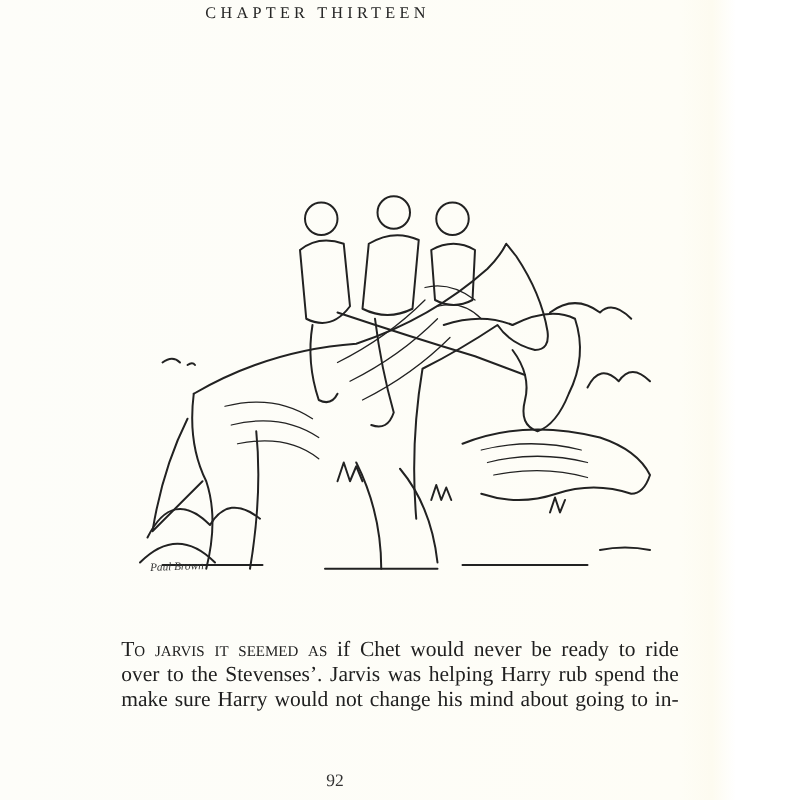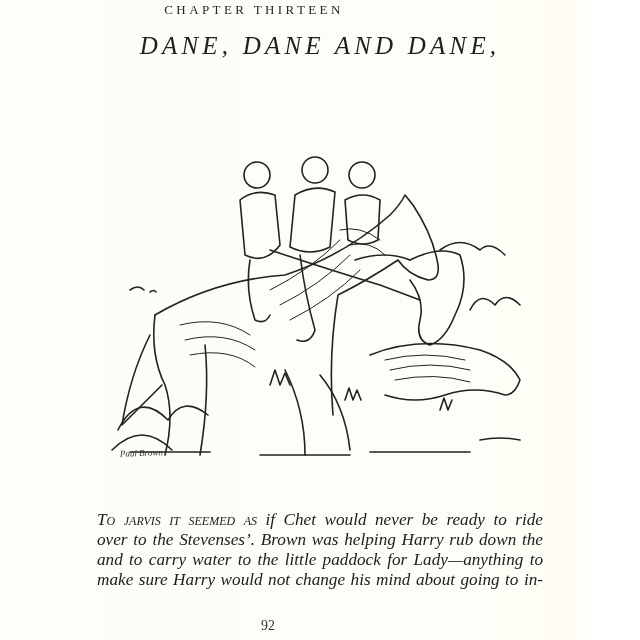--- a/index.html
+++ b/index.html
@@ -21,35 +21,34 @@
     .illustration {
       position:absolute; left:110px; top:140px; width:430px; height:320px;
     }
     .illustration svg { width:100%; height:100%; }
     .signature {
       position:absolute; left:120px; top:448px; font-size:9px; font-style:italic; color:#333;
       transform: rotate(-2deg);
     }
     .body-text {
       position:absolute; left:97px; top:510px; width:446px;
-      font-size:17.2px; line-height:20px; text-align:justify; color:#202020;font-style:italic;
+      font-size:17.2px; line-height:20px; text-align:justify; color:#202020;
     }
     .body-text .line { display:block; text-align-last:justify; white-space:nowrap; }
     .sc { font-variant: small-caps; }
     .page-number {
       position:absolute; top:618px; left:0; width:536px; text-align:center; font-size:14px; color:#333;
     }
   </style>
 </head>
 <body>
 
 <div class="page">
   <div class="chapter-label">CHAPTER THIRTEEN</div>
   <div class="chapter-title">
-    <div>DANE, DANE AND DANE,</div>
   </div>
 
   <div class="illustration">
     <svg viewBox="0 0 430 320" fill="none" stroke="#222" stroke-width="1.6" stroke-linecap="round" stroke-linejoin="round">
 
       <path d="M8 290 q20 -40 50 -10 q15 -25 40 -5"></path>
       <path d="M2 310 q30 -30 60 0"></path>
       <path d="M20 312 h80 M150 315 h90 M260 312 h100 M370 300 q20 -4 40 0"></path>
       <path d="M330 110 q20 -15 40 0 q10 -10 25 5"></path>
       <path d="M360 170 q10 -20 25 -5 q10 -15 25 0"></path>
@@ -95,19 +94,18 @@
       <path d="M160 245 l5 -15 l5 15 l5 -12 l5 12"></path>
       <path d="M235 260 l4 -12 l4 12 l4 -10 l4 10"></path>
       <path d="M330 270 l4 -12 l4 12 l4 -10"></path>
       <path d="M20 150 q8 -6 14 0 M40 152 q4 -3 6 0"></path>
     </svg>
   </div>
   <div class="signature">Paul Brown</div>
 
   <div class="body-text">
     <span class="line"><span class="sc">To jarvis it seemed as</span><span> if Chet would never be ready to ride</span></span>
-    <span class="line">over to the Stevenses’. Brown was helping Harry rub down the</span>
-    <span class="line">and to carry water to the little paddock for Lady—anything to</span>
+    <span class="line">over to the Stevenses’. Jarvis was helping Harry rub spend the</span>
     <span class="line">make sure Harry would not change his mind about going to in-</span>
   </div>
 
   <div class="page-number">92</div>
 </div>
 
 </body></html>

